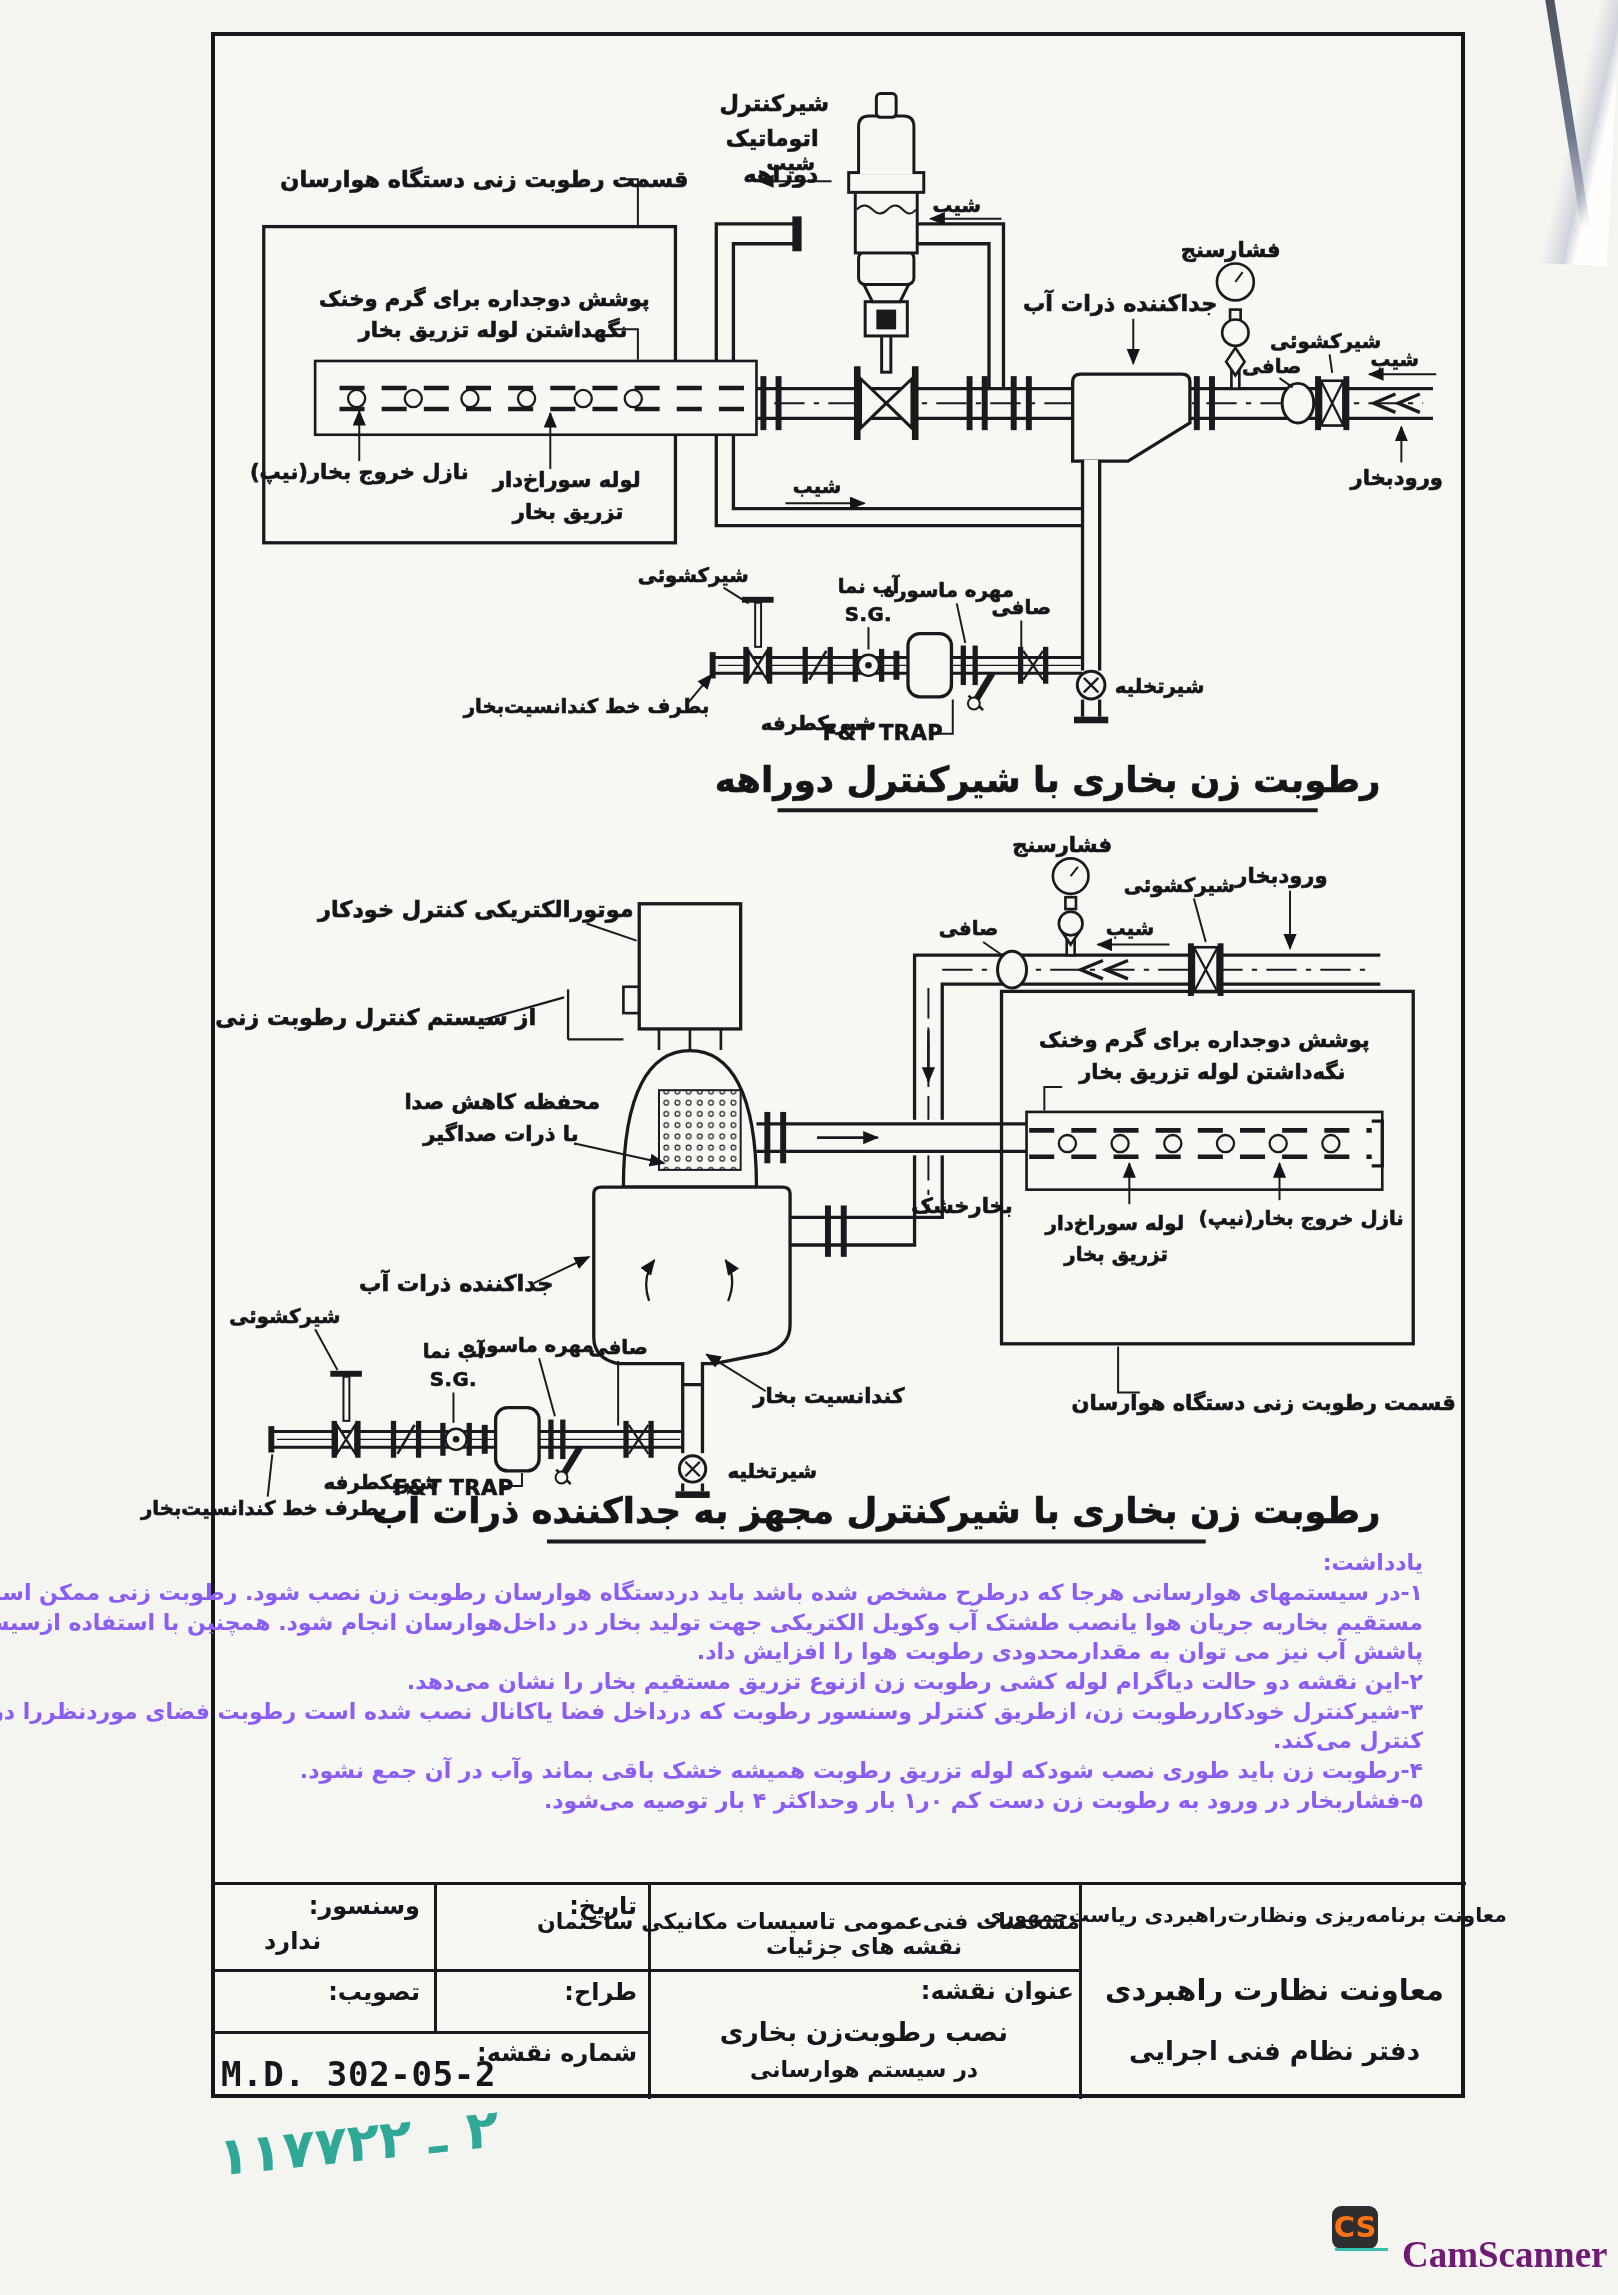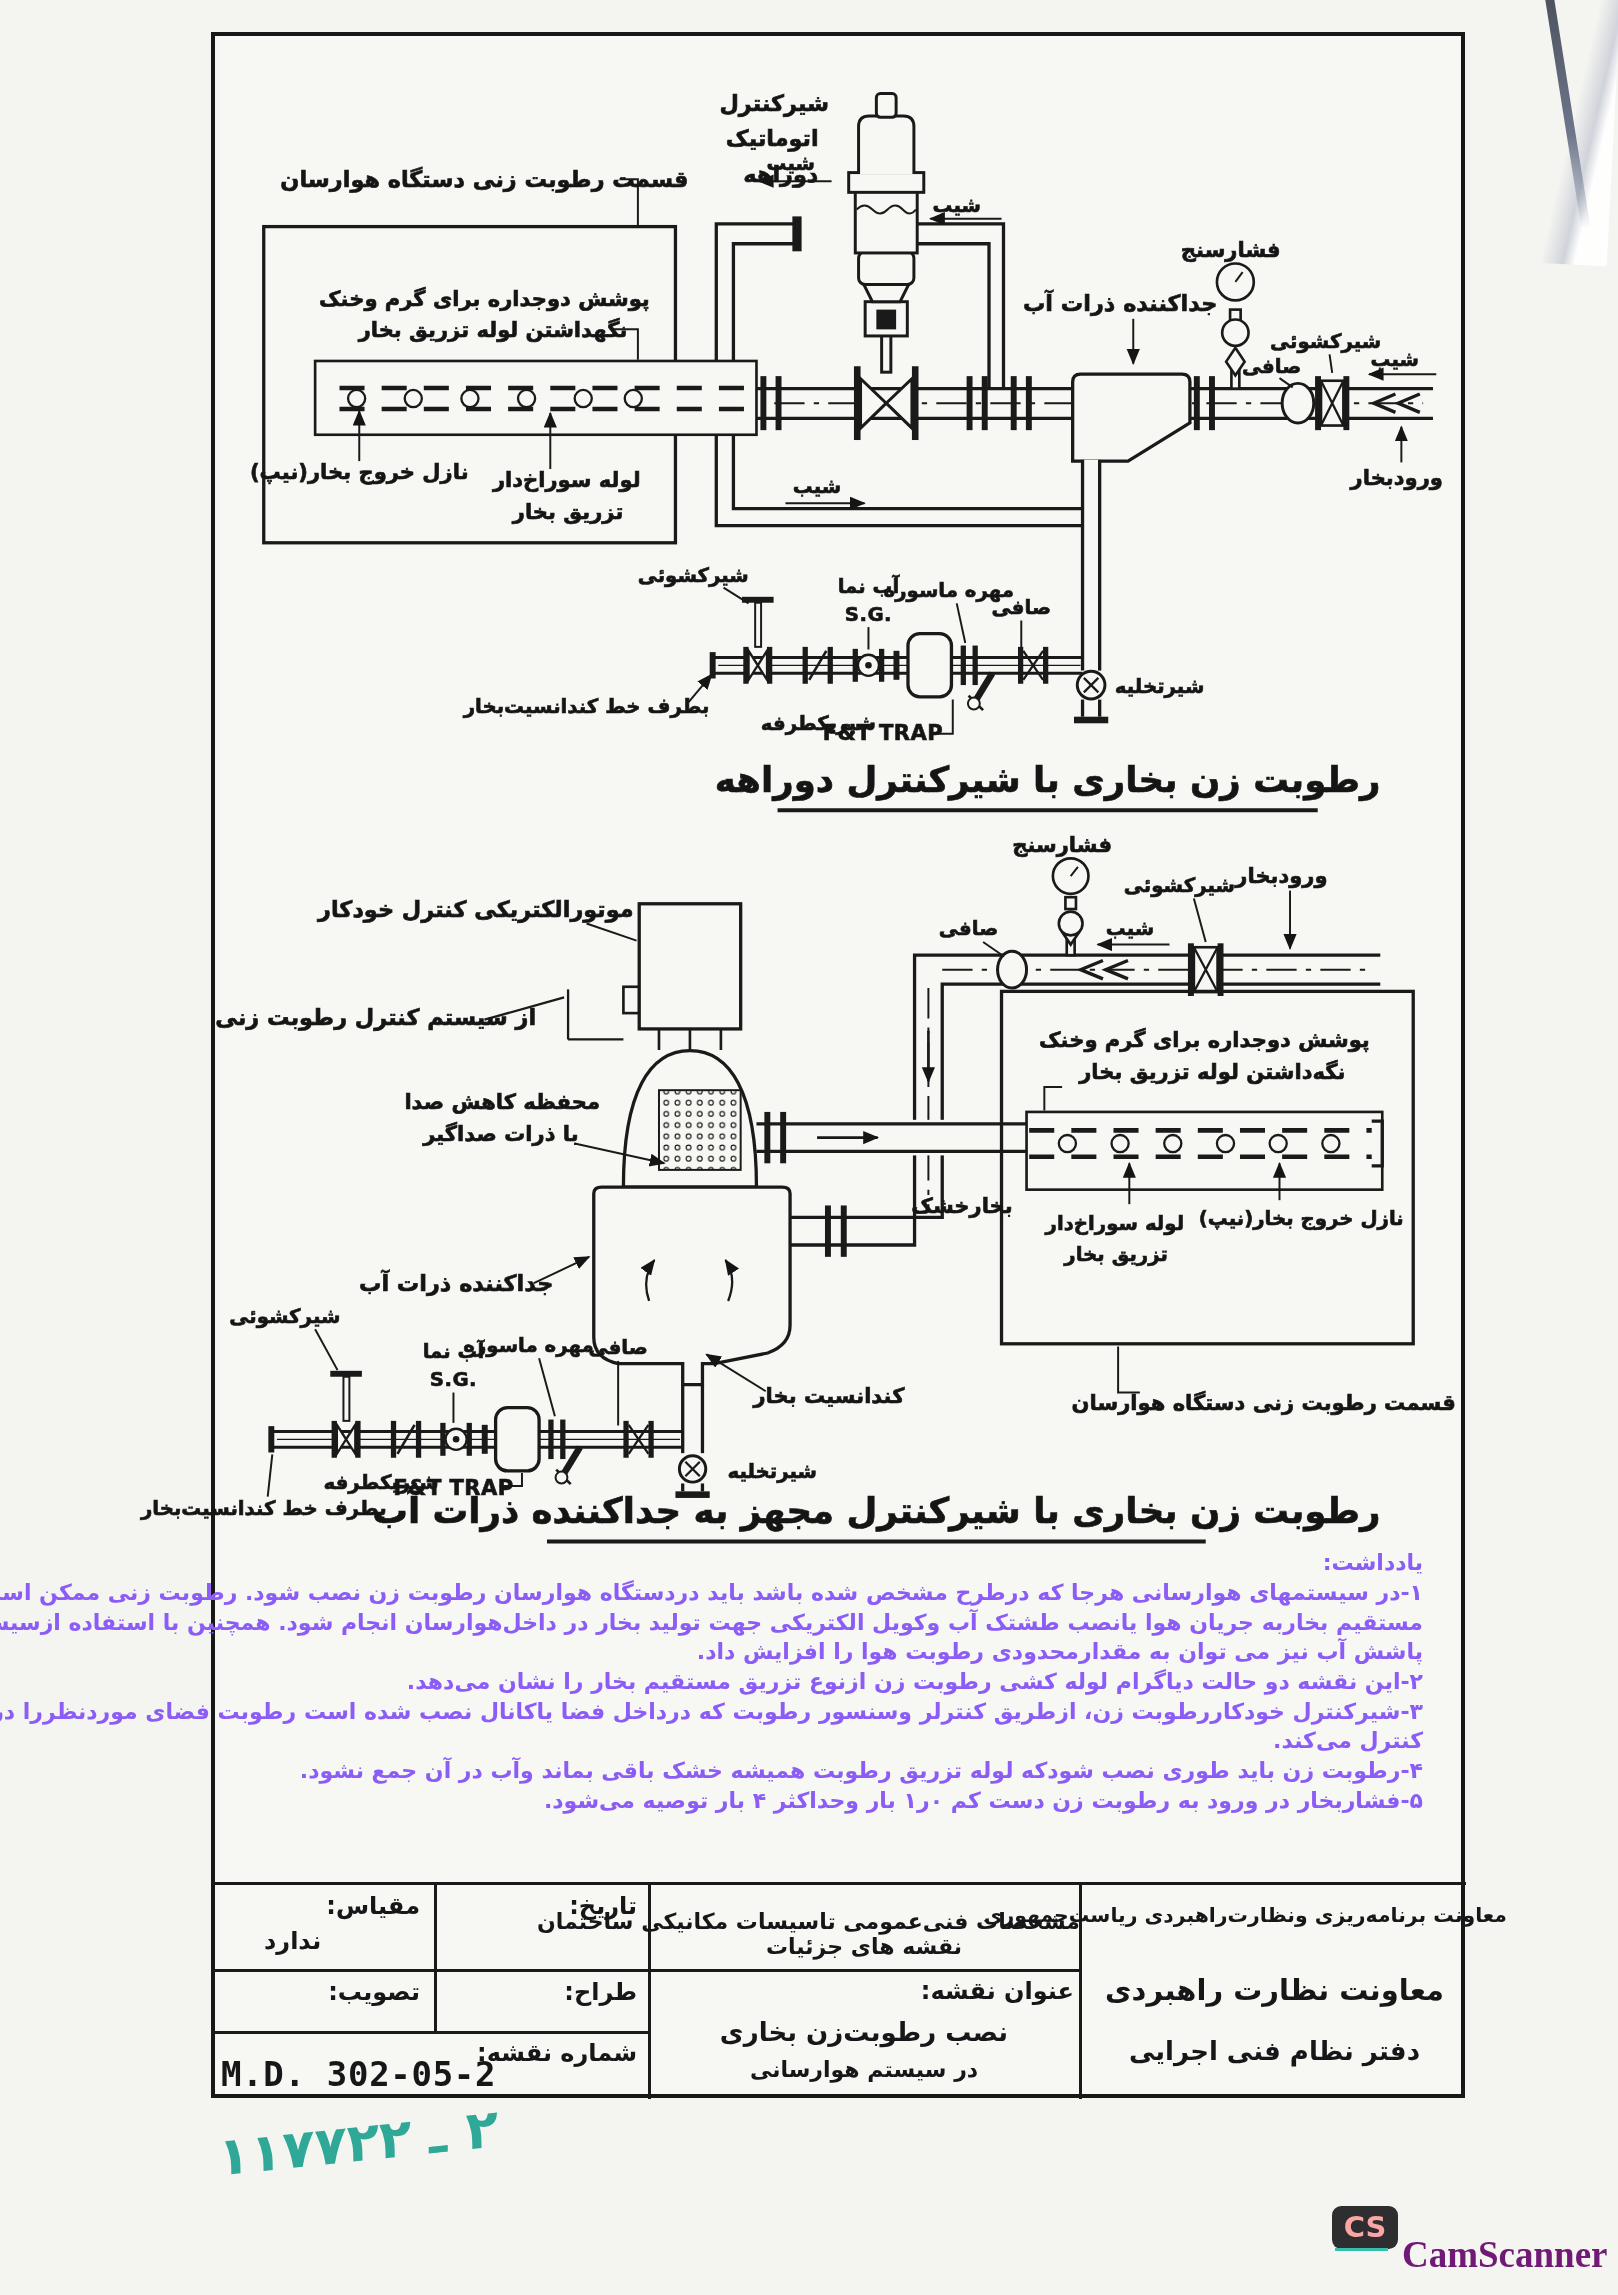--- a/index.html
+++ b/index.html
@@ -10,22 +10,22 @@
   svg.art{position:absolute;left:0;top:0;}
   svg.art text{fill:#151515;font-family:"DejaVu Sans",sans-serif;font-weight:700;}.t30{font-size:30px}.t32{font-size:32px}.t34{font-size:34px}.t54{font-size:54px}
   .lat{font-family:"DejaVu Sans",sans-serif;letter-spacing:0.7px;}
   .abs{position:absolute;}
   .rtl{direction:rtl;unicode-bidi:plaintext;white-space:nowrap;}
   .note{font-size:22px;font-weight:700;color:#8b5cf6;}
   .tbl-line{position:absolute;background:#1a1a1a;}
   .tbl-txt{position:absolute;font-weight:700;color:#17171a;}
   .hand{position:absolute;left:217px;top:2112px;color:#1aa08e;font-size:53px;font-weight:700;
         transform:rotate(-6deg) skewX(-6deg);letter-spacing:6.6px;opacity:.9;}
-  .cs-badge{position:absolute;left:1332px;top:2206px;width:66px;height:43px;background:#2e2e30;
-            border-radius:9.2px;color:#fca5a5;font-size:29px;font-weight:700;text-align:center;line-height:43px;}
+  .cs-badge{position:absolute;left:1332px;top:2206px;width:46px;height:43px;background:#2e2e30;
+            border-radius:9.2px;color:#f97316;font-size:29px;font-weight:700;text-align:center;line-height:43px;}
   .cs-teal{position:absolute;left:1335px;top:2248px;width:53px;height:3.3px;background:#35c0ac;}
   .cs-name{position:absolute;left:1402px;top:2209px;font-family:"Liberation Serif","DejaVu Serif",serif;
            font-size:37px;color:#701a75;font-weight:700;margin-top:24px;}
   .streak{position:absolute;left:1563px;top:-6.6px;width:9.2px;height:237px;background:
           linear-gradient(#2f3542,#55607a 60%,rgba(90,100,130,0));transform:rotate(-9deg);opacity:.85;border-radius:5.3px;}
   .streak2{position:absolute;left:1515px;top:-13px;width:99px;height:277px;
           background:linear-gradient(100deg,rgba(120,130,150,0) 55%,rgba(140,150,175,.35) 70%,rgba(255,255,255,.9) 78%);
           transform:rotate(3deg);}
   .scanline{position:absolute;width:2px;background:#7a93c0;opacity:.16;}
 </style>
@@ -445,21 +445,21 @@
   </div>
 
   <div>
     <div class="tbl-line" style="left:211px;top:1882px;width:1255px;height:3.3px;"></div>
     <div class="tbl-line" style="left:1079px;top:1882px;width:3.3px;height:217px;"></div>
     <div class="tbl-line" style="left:648px;top:1882px;width:3.3px;height:217px;"></div>
     <div class="tbl-line" style="left:434px;top:1882px;width:3.3px;height:152px;"></div>
     <div class="tbl-line" style="left:211px;top:1969px;width:870px;height:3.3px;"></div>
     <div class="tbl-line" style="left:211px;top:2031px;width:438px;height:3.3px;"></div>
 
-    <div class="tbl-txt rtl" style="right:1199px;top:1892px;font-size:24px;">مقیاس:</div>
+    <div class="tbl-txt rtl" style="right:1199px;top:1892px;font-size:24px;">وسنسور:</div>
     <div class="tbl-txt rtl" style="left:264px;top:1927px;font-size:24px;">ندارد</div>
     <div class="tbl-txt rtl" style="right:982px;top:1892px;font-size:24px;">تاریخ:</div>
     <div class="tbl-txt rtl" style="right:1199px;top:1978px;font-size:24px;">تصویب:</div>
     <div class="tbl-txt rtl" style="right:982px;top:1978px;font-size:24px;">طراح:</div>
     <div class="tbl-txt rtl" style="right:982px;top:2039px;font-size:24px;">شماره نقشه:</div>
     <div class="tbl-txt lat" style="left:221px;top:2054px;font-size:34px;font-family:'DejaVu Sans Mono',monospace;font-weight:600;">M.D. 302-05-2</div>
 
     <div class="tbl-txt rtl" style="left:648px;width:432px;top:1901px;text-align:center;font-size:22px;margin-top:8px;">مشخصات فنی‌عمومی تاسیسات مکانیکی ساختمان</div>
     <div class="tbl-txt rtl" style="left:648px;width:432px;top:1934px;text-align:center;font-size:22px;">نقشه های جزئیات</div>
     <div class="tbl-txt rtl" style="right:545px;top:1977px;font-size:24px;">عنوان نقشه:</div>

